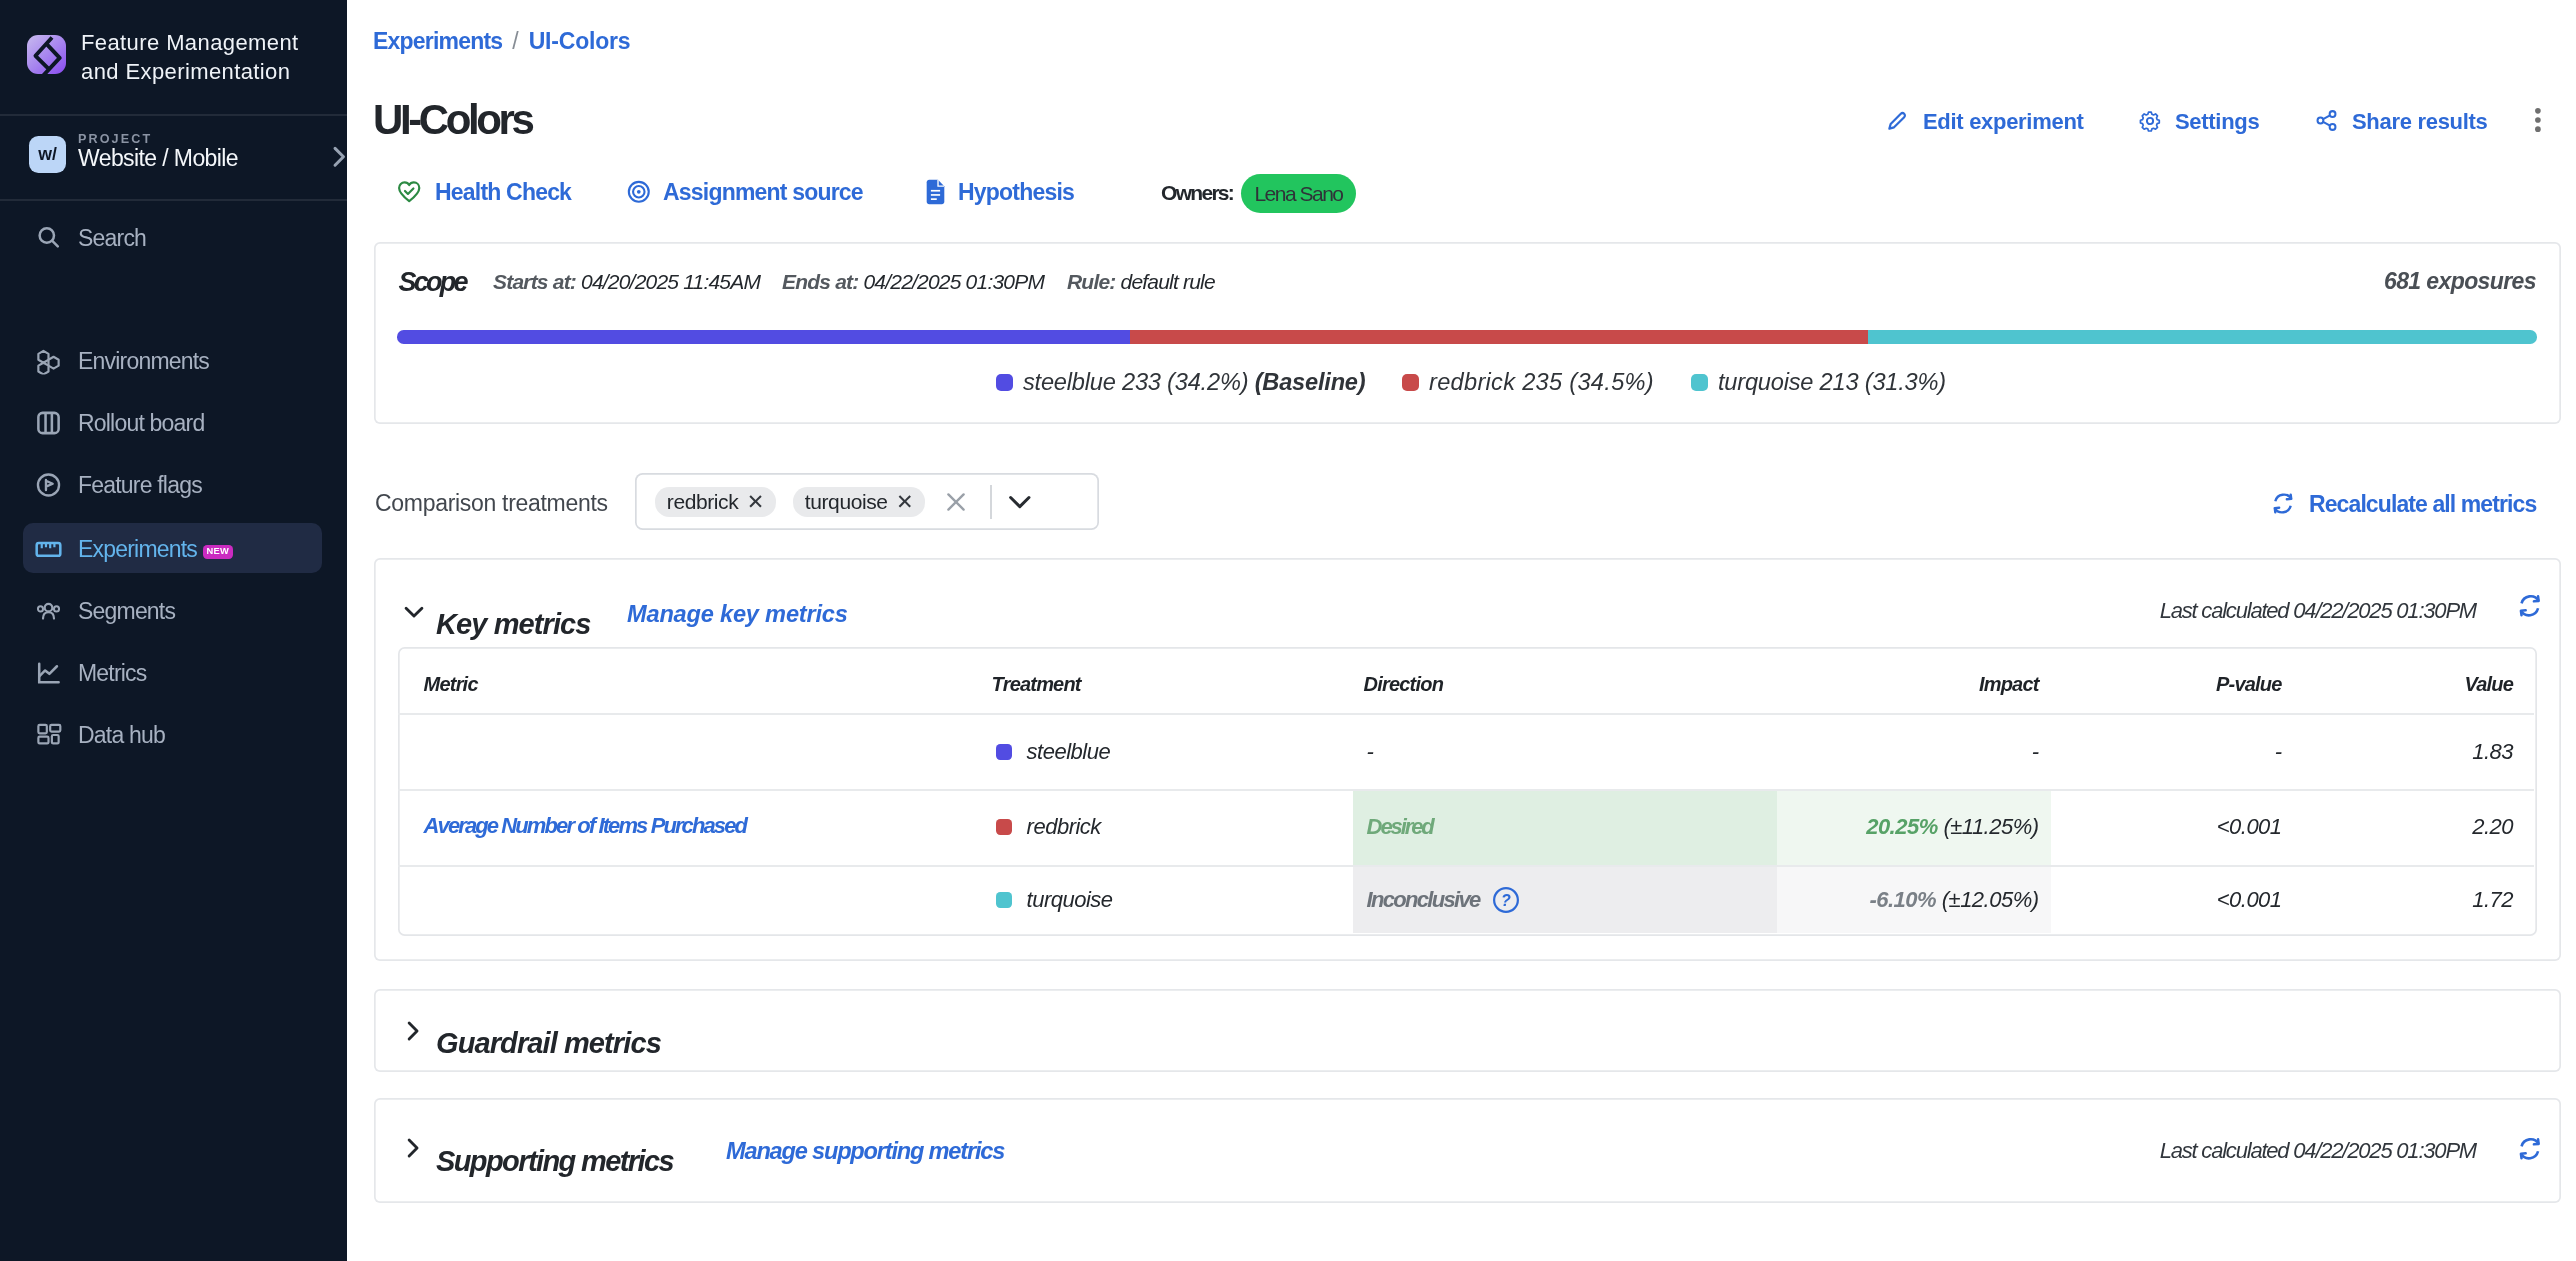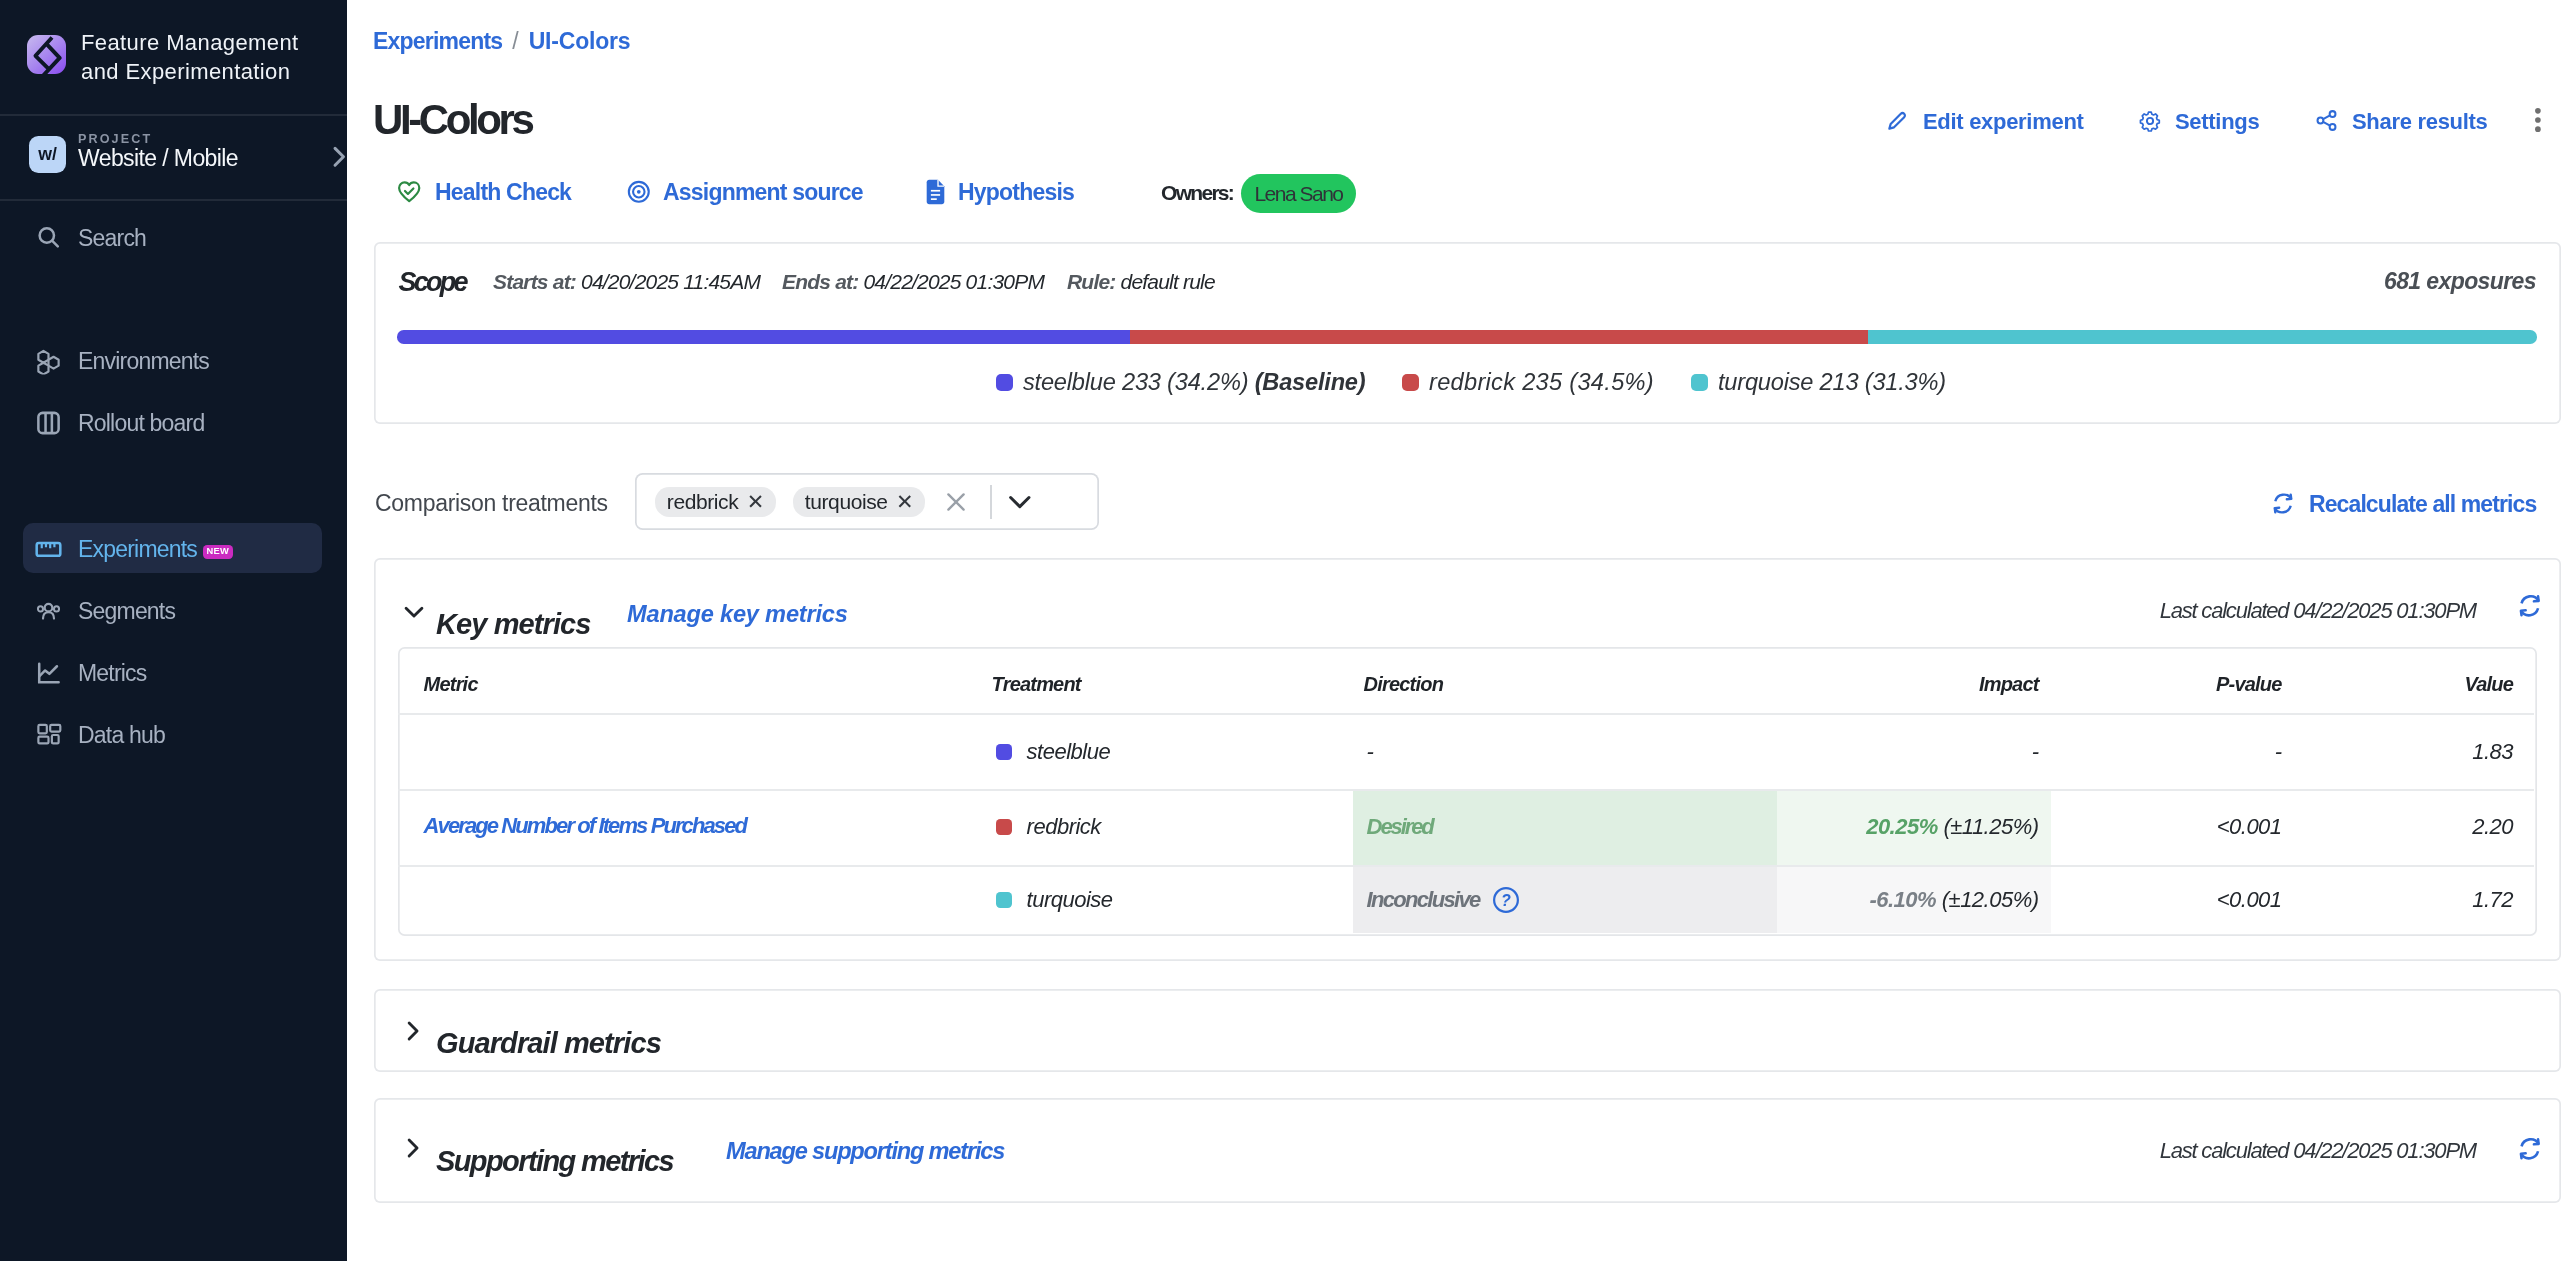--- a/index.html
+++ b/index.html
@@ -120,20 +120,27 @@
     <div class="nav-label">Environments</div>
   </div>
   <div class="nav-item" style="top:397px;">
     <svg class="nav-ico" viewBox="0 0 32 32">
           <rect x="4" y="4" width="24" height="24" rx="5" fill="none" stroke="#9AA5B5" stroke-width="3"></rect>
           <line x1="12.5" y1="4" x2="12.5" y2="28" stroke="#9AA5B5" stroke-width="3"></line>
           <line x1="20" y1="4" x2="20" y2="28" stroke="#9AA5B5" stroke-width="3"></line>
         </svg>
     <div class="nav-label">Rollout board</div>
   </div>
+  <div class="nav-item" style="top:459px;">
+    <svg class="nav-ico" viewBox="0 0 32 32">
+          <circle cx="16" cy="16" r="12.5" fill="none" stroke="#9AA5B5" stroke-width="2.8"></circle>
+          <path d="M13 10 L13 22 M13 11 L21 14.5 L13 18" fill="none" stroke="#9AA5B5" stroke-width="2.8" stroke-linejoin="round" stroke-linecap="round"></path>
+        </svg>
+    <div class="nav-label">Feature flags</div>
+  </div>
   <div class="hl"></div>
   <div class="nav-item" style="top:523px;">
     <svg class="nav-ico" viewBox="0 0 32 32">
           <rect x="2" y="9" width="28" height="15" rx="2.5" fill="none" stroke="#63B4EC" stroke-width="3"></rect>
           <path d="M8 9 L8 15 M13 9 L13 14 M18 9 L18 15 M23 9 L23 14" stroke="#63B4EC" stroke-width="2.6"></path>
         </svg>
     <div class="nav-label" style="color:#63B4EC;">Experiments</div>
   </div>
   <div class="newb">NEW</div>
   <div class="nav-item" style="top:585px;">

